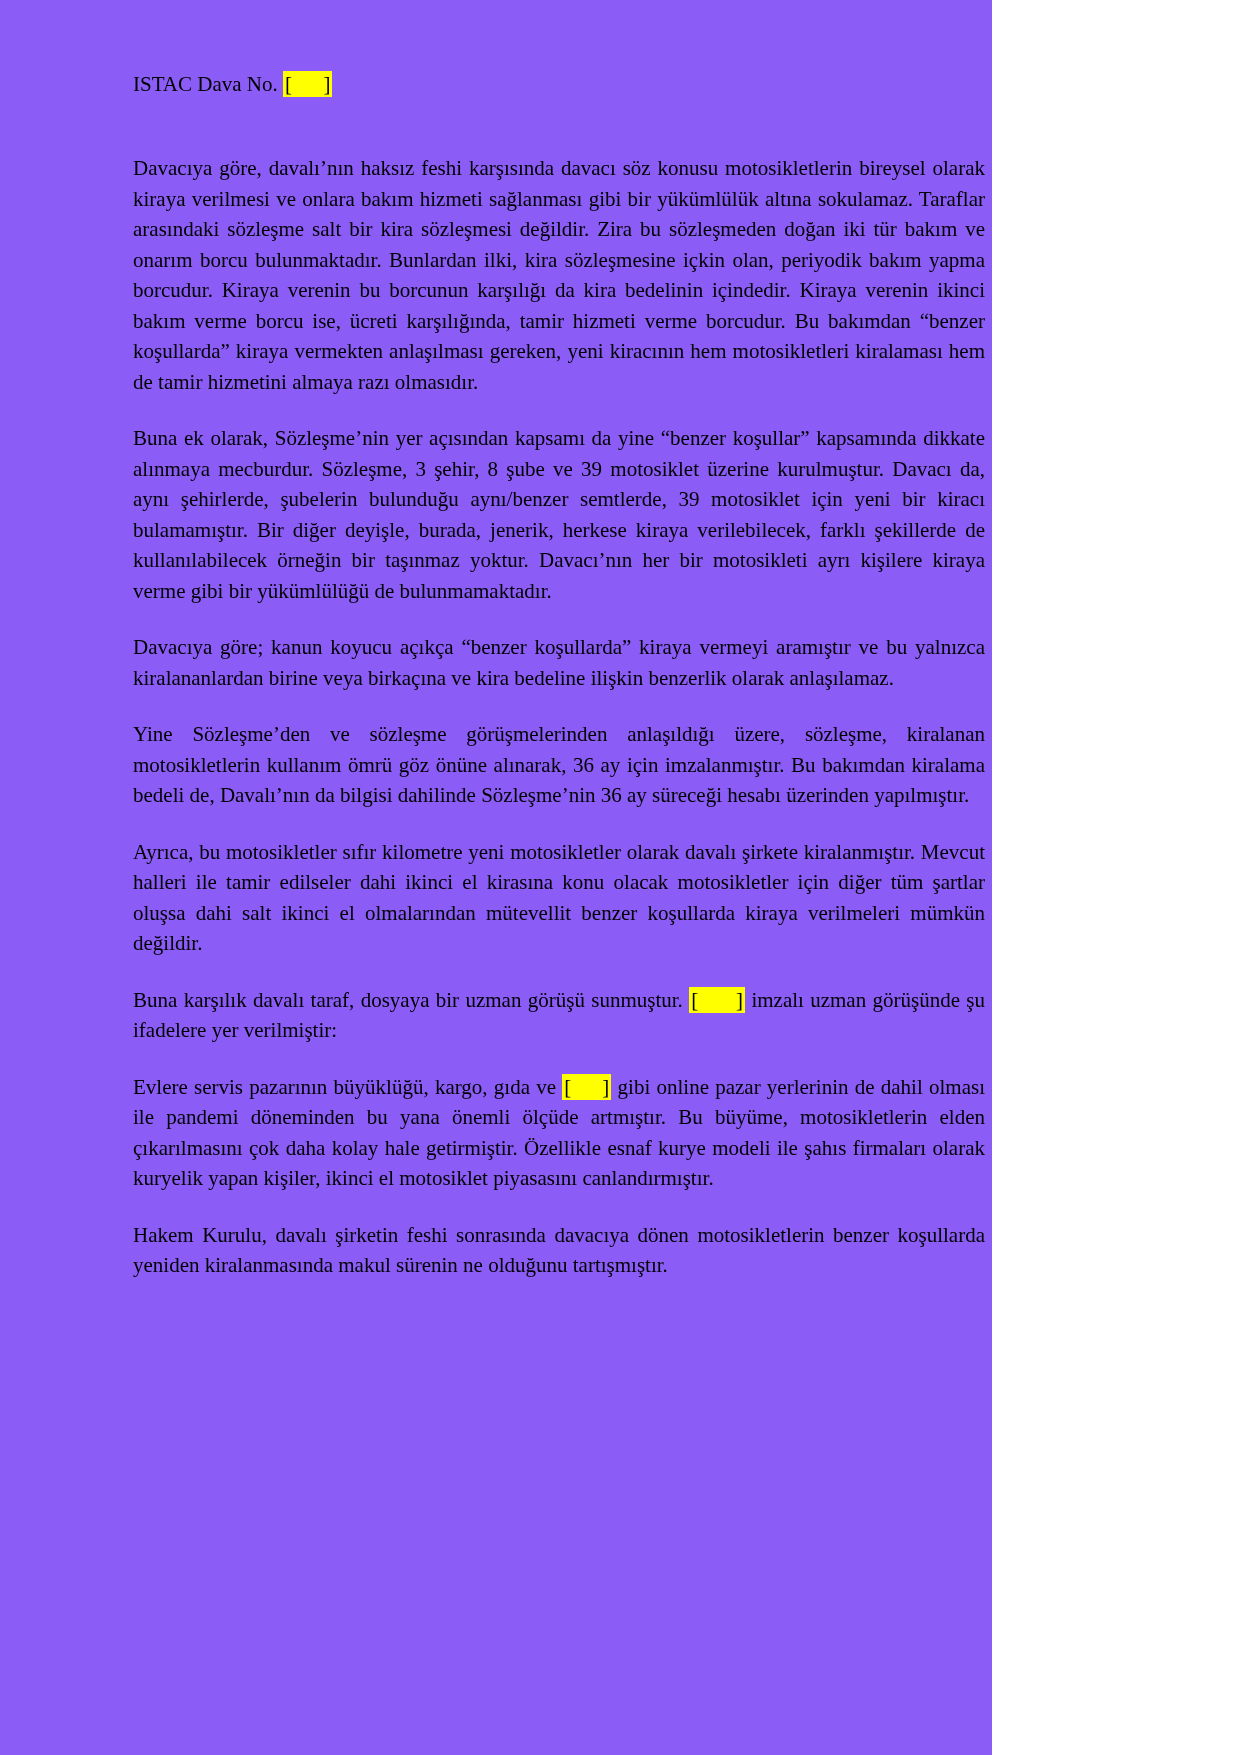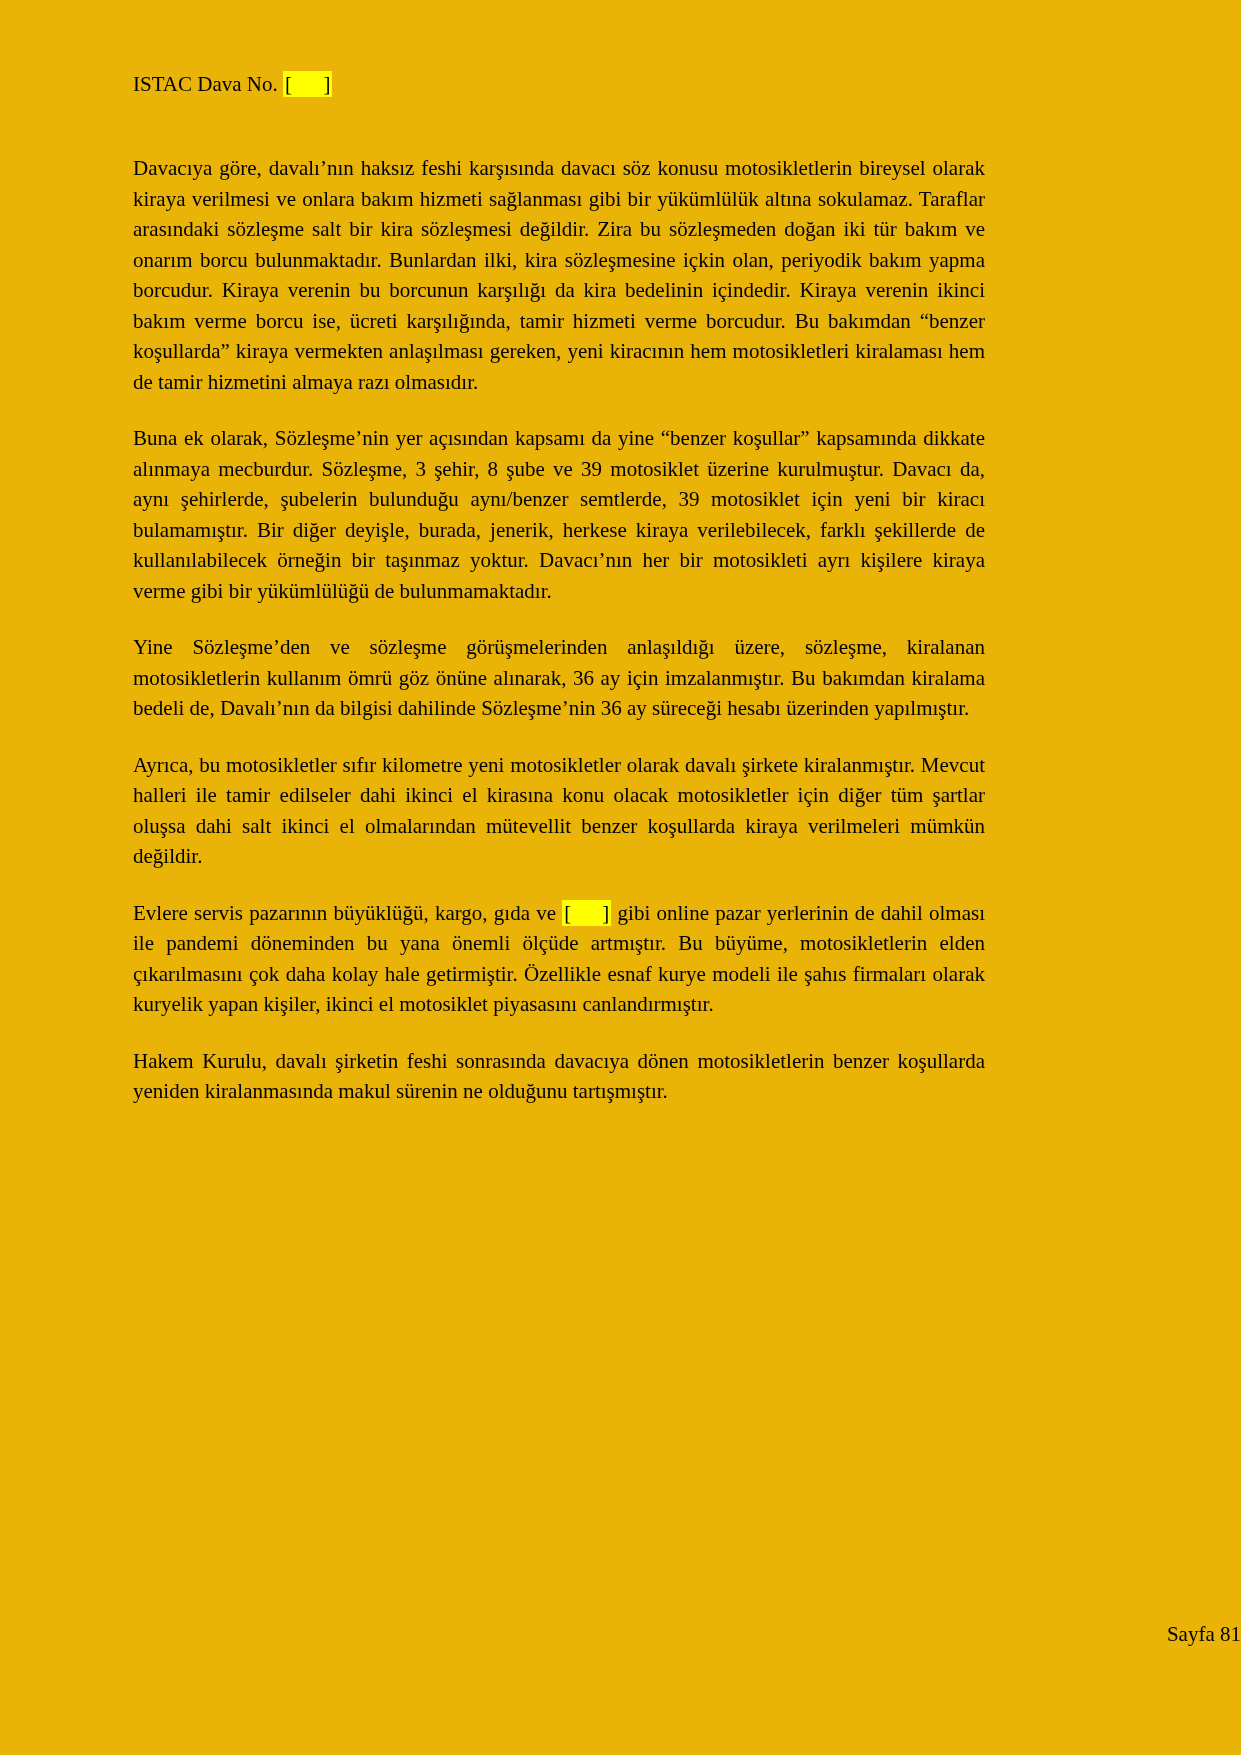--- a/index.html
+++ b/index.html
@@ -2,23 +2,23 @@
 <html lang="tr"><head>
 <meta charset="utf-8">
 <style>
   html, body {
     margin: 0;
     padding: 0;
     background: #ffffff;
   }
   .page {
     position: relative;
-    width: 1241px;
+    width: 992px;
     height: 1755px;
-    background: #eab308;
+    background: #8b5cf6;
     color: #000000;
     font-family: "Liberation Serif", "DejaVu Serif", serif;
     overflow: hidden;
   }
   .header {
     position: absolute;
     left: 133px;
     top: 72px;
     font-size: 21px;
     white-space: nowrap;
@@ -55,21 +55,23 @@
 <div class="page">
 
   <div class="header">
     <span>ISTAC Dava No.</span>
     <span class="highlight">[&nbsp;&nbsp;&nbsp;&nbsp;&nbsp;&nbsp;]</span>
   </div>
 
   <div class="doc-body">
       <p class="para"><span>Davacıya göre, davalı’nın haksız feshi karşısında davacı söz konusu motosikletlerin bireysel olarak kiraya verilmesi ve onlara bakım hizmeti sağlanması gibi bir yükümlülük altına sokulamaz. Taraflar arasındaki sözleşme salt bir kira sözleşmesi değildir. Zira bu sözleşmeden doğan iki tür bakım ve onarım borcu bulunmaktadır. Bunlardan ilki, kira sözleşmesine içkin olan, periyodik bakım yapma borcudur. Kiraya verenin bu borcunun karşılığı da kira bedelinin içindedir. Kiraya verenin ikinci bakım verme borcu ise, ücreti karşılığında, tamir hizmeti verme borcudur. Bu bakımdan “benzer koşullarda” kiraya vermekten anlaşılması gereken, yeni kiracının hem motosikletleri kiralaması hem de tamir hizmetini almaya razı olmasıdır.</span></p>
       <p class="para"><span>Buna ek olarak, Sözleşme’nin yer açısından kapsamı da yine “benzer koşullar” kapsamında dikkate alınmaya mecburdur. Sözleşme, 3 şehir, 8 şube ve 39 motosiklet üzerine kurulmuştur. Davacı da, aynı şehirlerde, şubelerin bulunduğu aynı/benzer semtlerde, 39 motosiklet için yeni bir kiracı bulamamıştır. Bir diğer deyişle, burada, jenerik, herkese kiraya verilebilecek, farklı şekillerde de kullanılabilecek örneğin bir taşınmaz yoktur. Davacı’nın her bir motosikleti ayrı kişilere kiraya verme gibi bir yükümlülüğü de bulunmamaktadır.</span></p>
+      <p class="para"><span>Davacıya göre; kanun koyucu açıkça “benzer koşullarda” kiraya vermeyi aramıştır ve bu yalnızca kiralananlardan birine veya birkaçına ve kira bedeline ilişkin benzerlik olarak anlaşılamaz.</span></p>
       <p class="para"><span>Yine Sözleşme’den ve sözleşme görüşmelerinden anlaşıldığı üzere, sözleşme, kiralanan motosikletlerin kullanım ömrü göz önüne alınarak, 36 ay için imzalanmıştır. Bu bakımdan kiralama bedeli de, Davalı’nın da bilgisi dahilinde Sözleşme’nin 36 ay süreceği hesabı üzerinden yapılmıştır.</span></p>
       <p class="para"><span>Ayrıca, bu motosikletler sıfır kilometre yeni motosikletler olarak davalı şirkete kiralanmıştır. Mevcut halleri ile tamir edilseler dahi ikinci el kirasına konu olacak motosikletler için diğer tüm şartlar oluşsa dahi salt ikinci el olmalarından mütevellit benzer koşullarda kiraya verilmeleri mümkün değildir.</span></p>
+      <p class="para"><span>Buna karşılık davalı taraf, dosyaya bir uzman görüşü sunmuştur. </span><span class="highlight">[&nbsp;&nbsp;&nbsp;&nbsp;&nbsp;&nbsp;]</span><span> imzalı uzman görüşünde şu ifadelere yer verilmiştir:</span></p>
       <p class="para"><span>Evlere servis pazarının büyüklüğü, kargo, gıda ve </span><span class="highlight">[&nbsp;&nbsp;&nbsp;&nbsp;&nbsp;]</span><span> gibi online pazar yerlerinin de dahil olması ile pandemi döneminden bu yana önemli ölçüde artmıştır. Bu büyüme, motosikletlerin elden çıkarılmasını çok daha kolay hale getirmiştir. Özellikle esnaf kurye modeli ile şahıs firmaları olarak kuryelik yapan kişiler, ikinci el motosiklet piyasasını canlandırmıştır.</span></p>
       <p class="para"><span>Hakem Kurulu, davalı şirketin feshi sonrasında davacıya dönen motosikletlerin benzer koşullarda yeniden kiralanmasında makul sürenin ne olduğunu tartışmıştır.</span></p>
     </div>
 
   <div class="footer">Sayfa 81</div>
 
 </div>
 
 </body></html>

